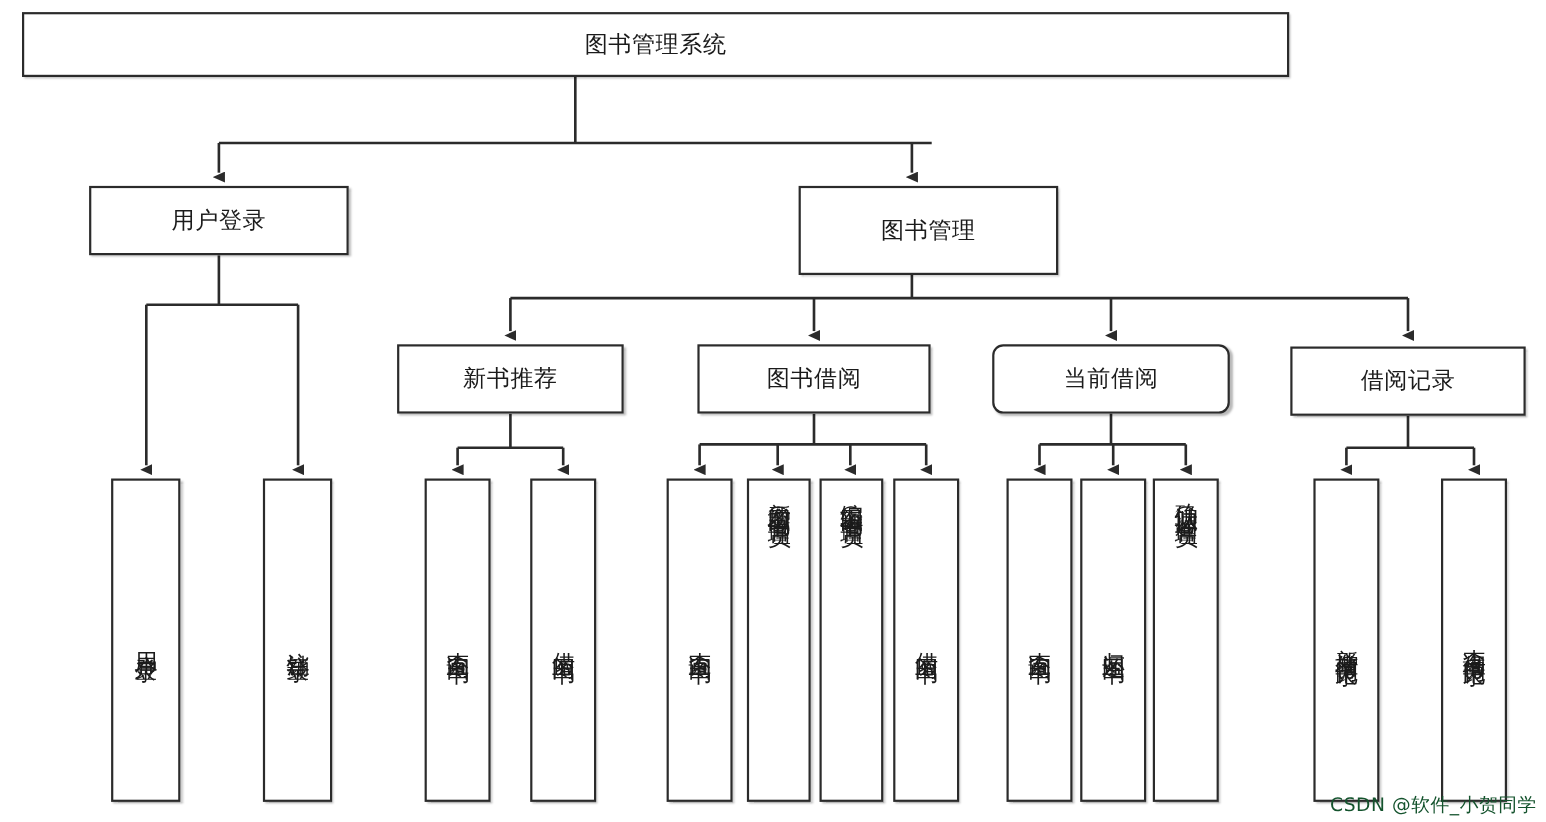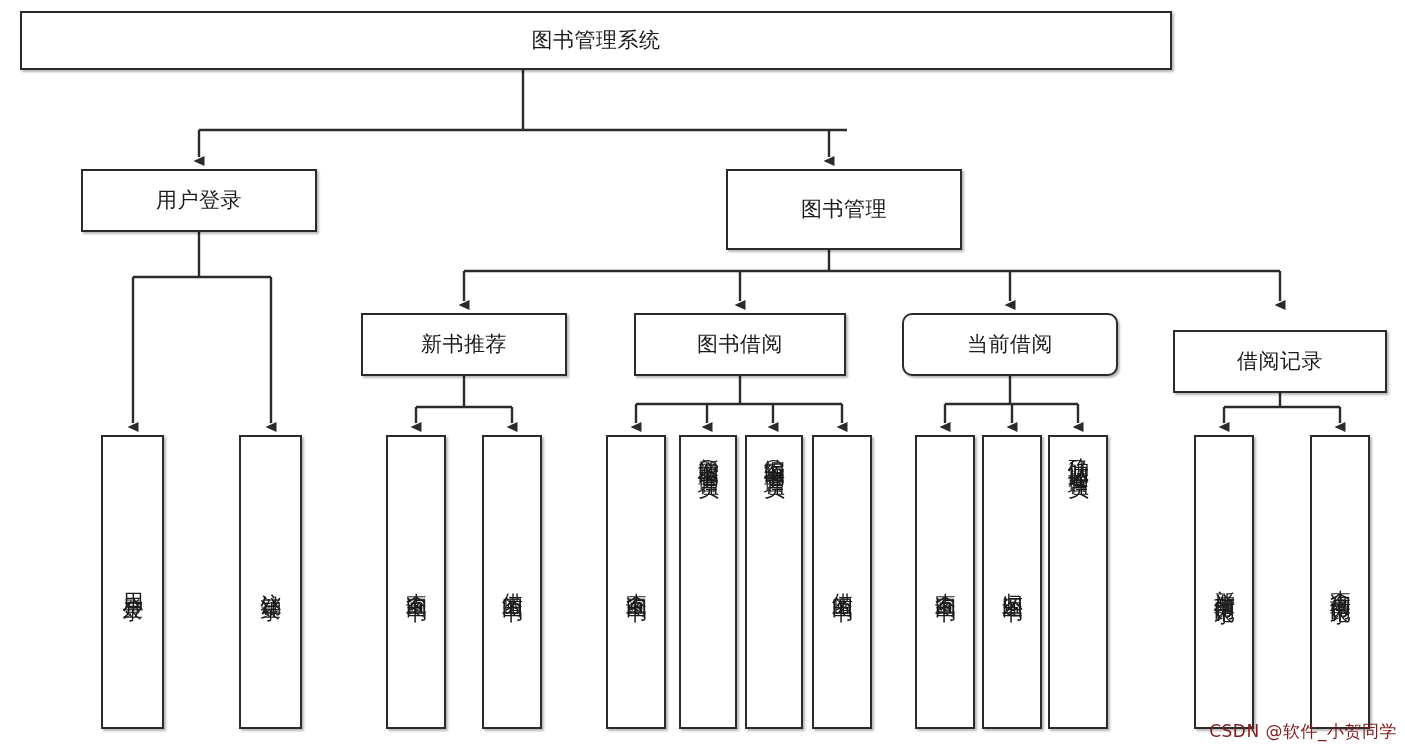--- a/index.html
+++ b/index.html
@@ -56,21 +56,21 @@
     padding-top: 4px;
   }
   .node.vert.center {
     align-items: center;
     padding-top: 0;
   }
   .watermark {
     position: absolute;
     right: 8px;
     bottom: 4px;
-    color: #7f1d1d;
+    color: #14532d;
     font-size: 17px;
     letter-spacing: 0.5px;
     z-index: 5;
     white-space: nowrap;
   }
 </style>
 </head>
 <body>
 
 <div id="canvas">
@@ -142,21 +142,21 @@
   </div>
 
   <div class="node" style="left:361px; top:313px; width:206px; height:63px;">
     <span class="label">新书推荐</span>
   </div>
 
   <div class="node" style="left:902px; top:313px; width:216px; height:63px;border-radius:10px;">
     <span class="label">当前借阅</span>
   </div>
 
-  <div class="node" style="left:1173px; top:330px; width:214px; height:63px;">
+  <div class="node" style="left:1173px; top:315px; width:214px; height:63px;">
     <span class="label">借阅记录</span>
   </div>
 
   <div class="node vert center" style="left:101px; top:435px; width:63px; height:294px;">
     <span class="label">用户登录</span>
   </div>
   <div class="node vert center" style="left:239px; top:435px; width:63px; height:294px;">
     <span class="label">注销登录</span>
   </div>
 

